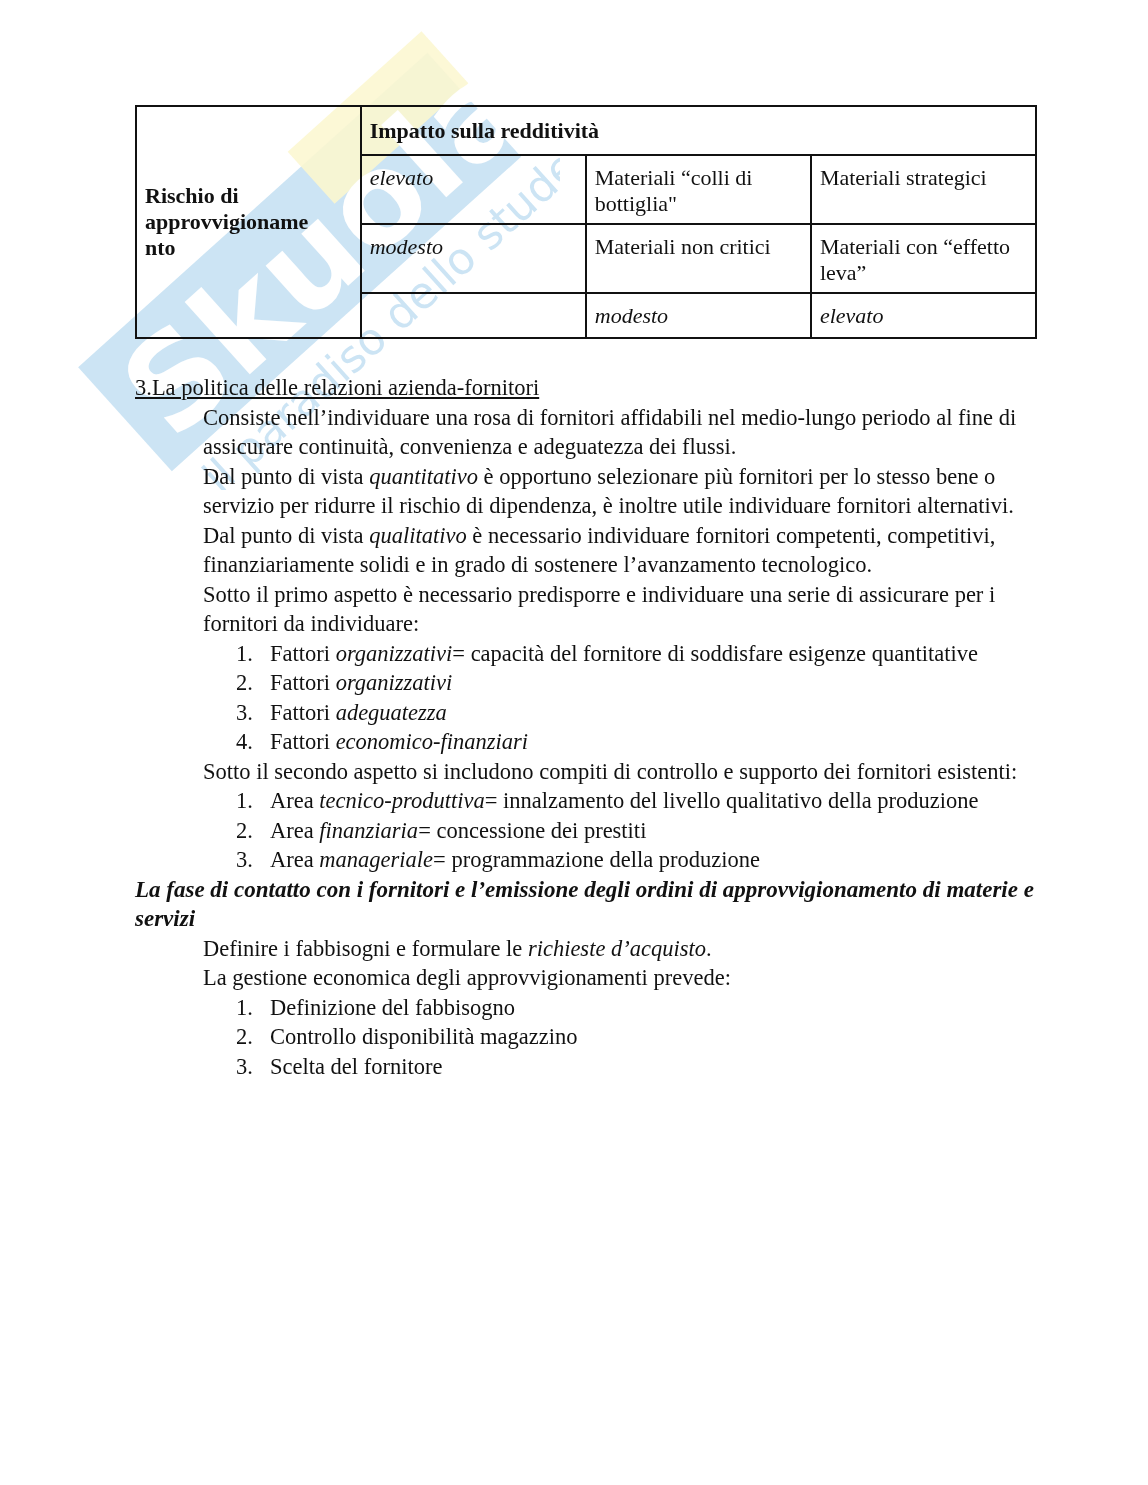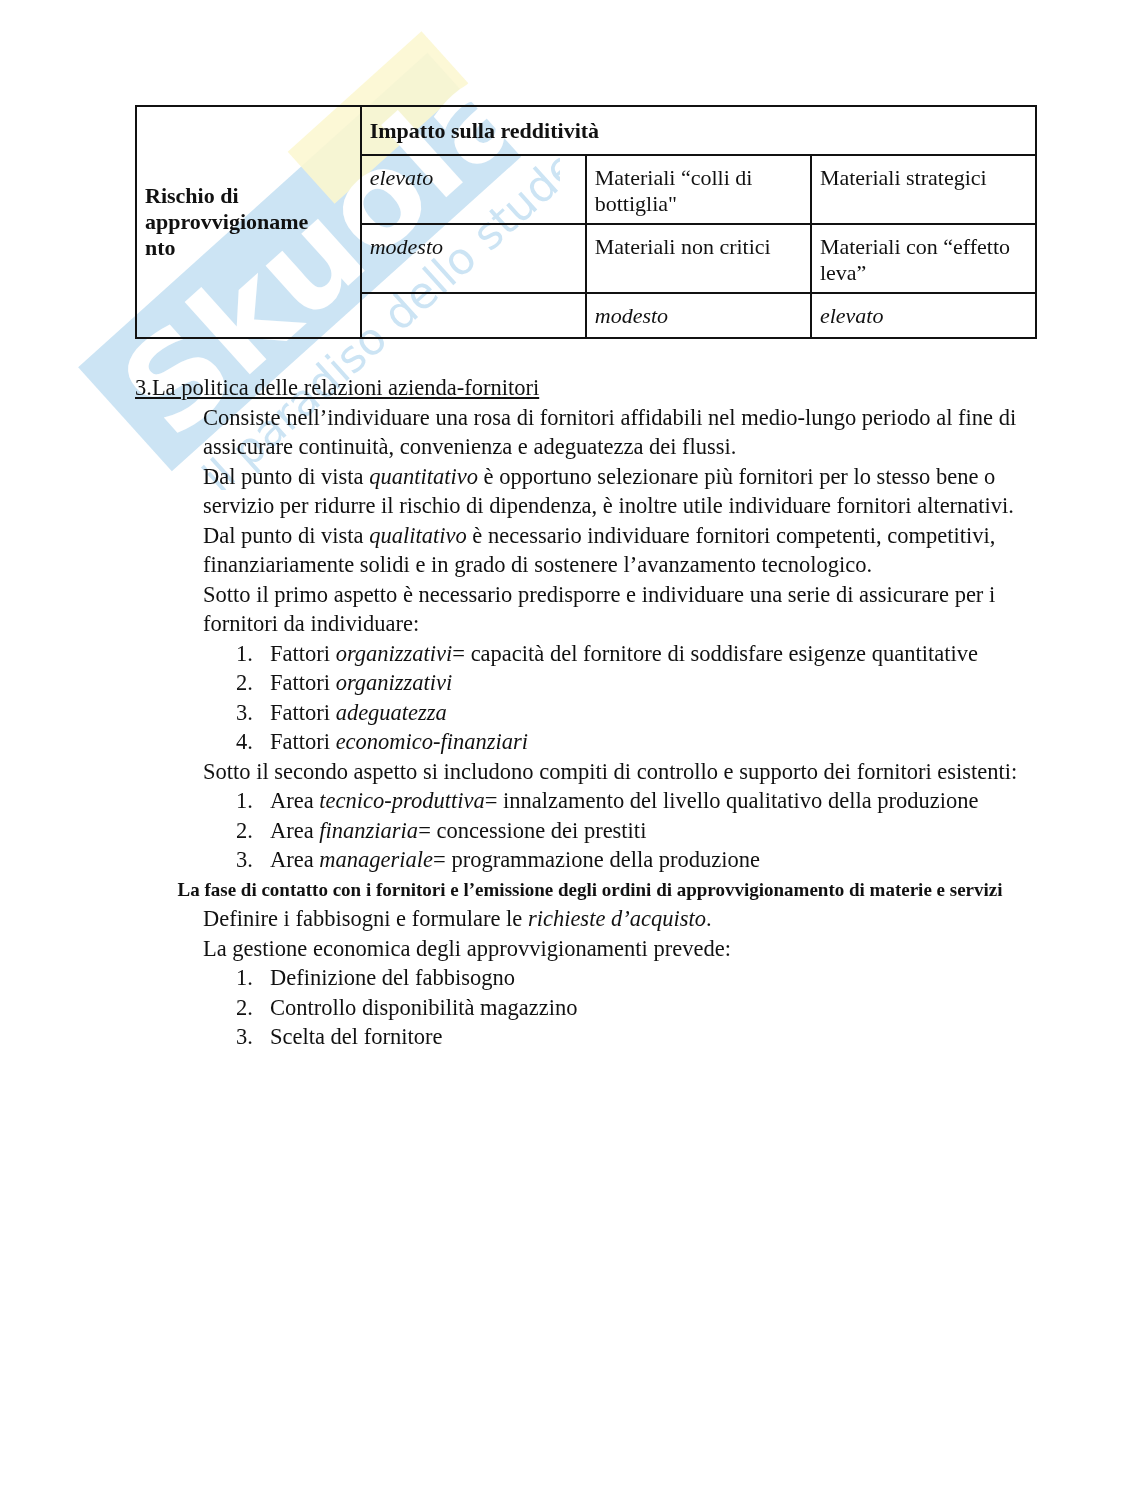--- a/index.html
+++ b/index.html
@@ -87,23 +87,23 @@
     .list li {
       position: relative;
       padding-left: 135px;
     }
     .list li .num {
       position: absolute;
       left: 101px;
     }
     .bold-italic {
       font-weight: bold;
+      font-style: italic;
       margin: 0;
-      font-size: 19px;
-      text-align: center;
+      font-size: 23px;
     }
     em { font-style: italic; }
   </style>
 </head>
 <body>
 
 <svg class="watermark" viewBox="0 0 520 470">
   <g transform="rotate(-42 260 235)" opacity="0.28">
     <rect x="20" y="170" width="470" height="140" fill="#4a9fd8"></rect>
     <rect x="320" y="150" width="180" height="70" fill="#f3e25a" opacity="0.9"></rect>

